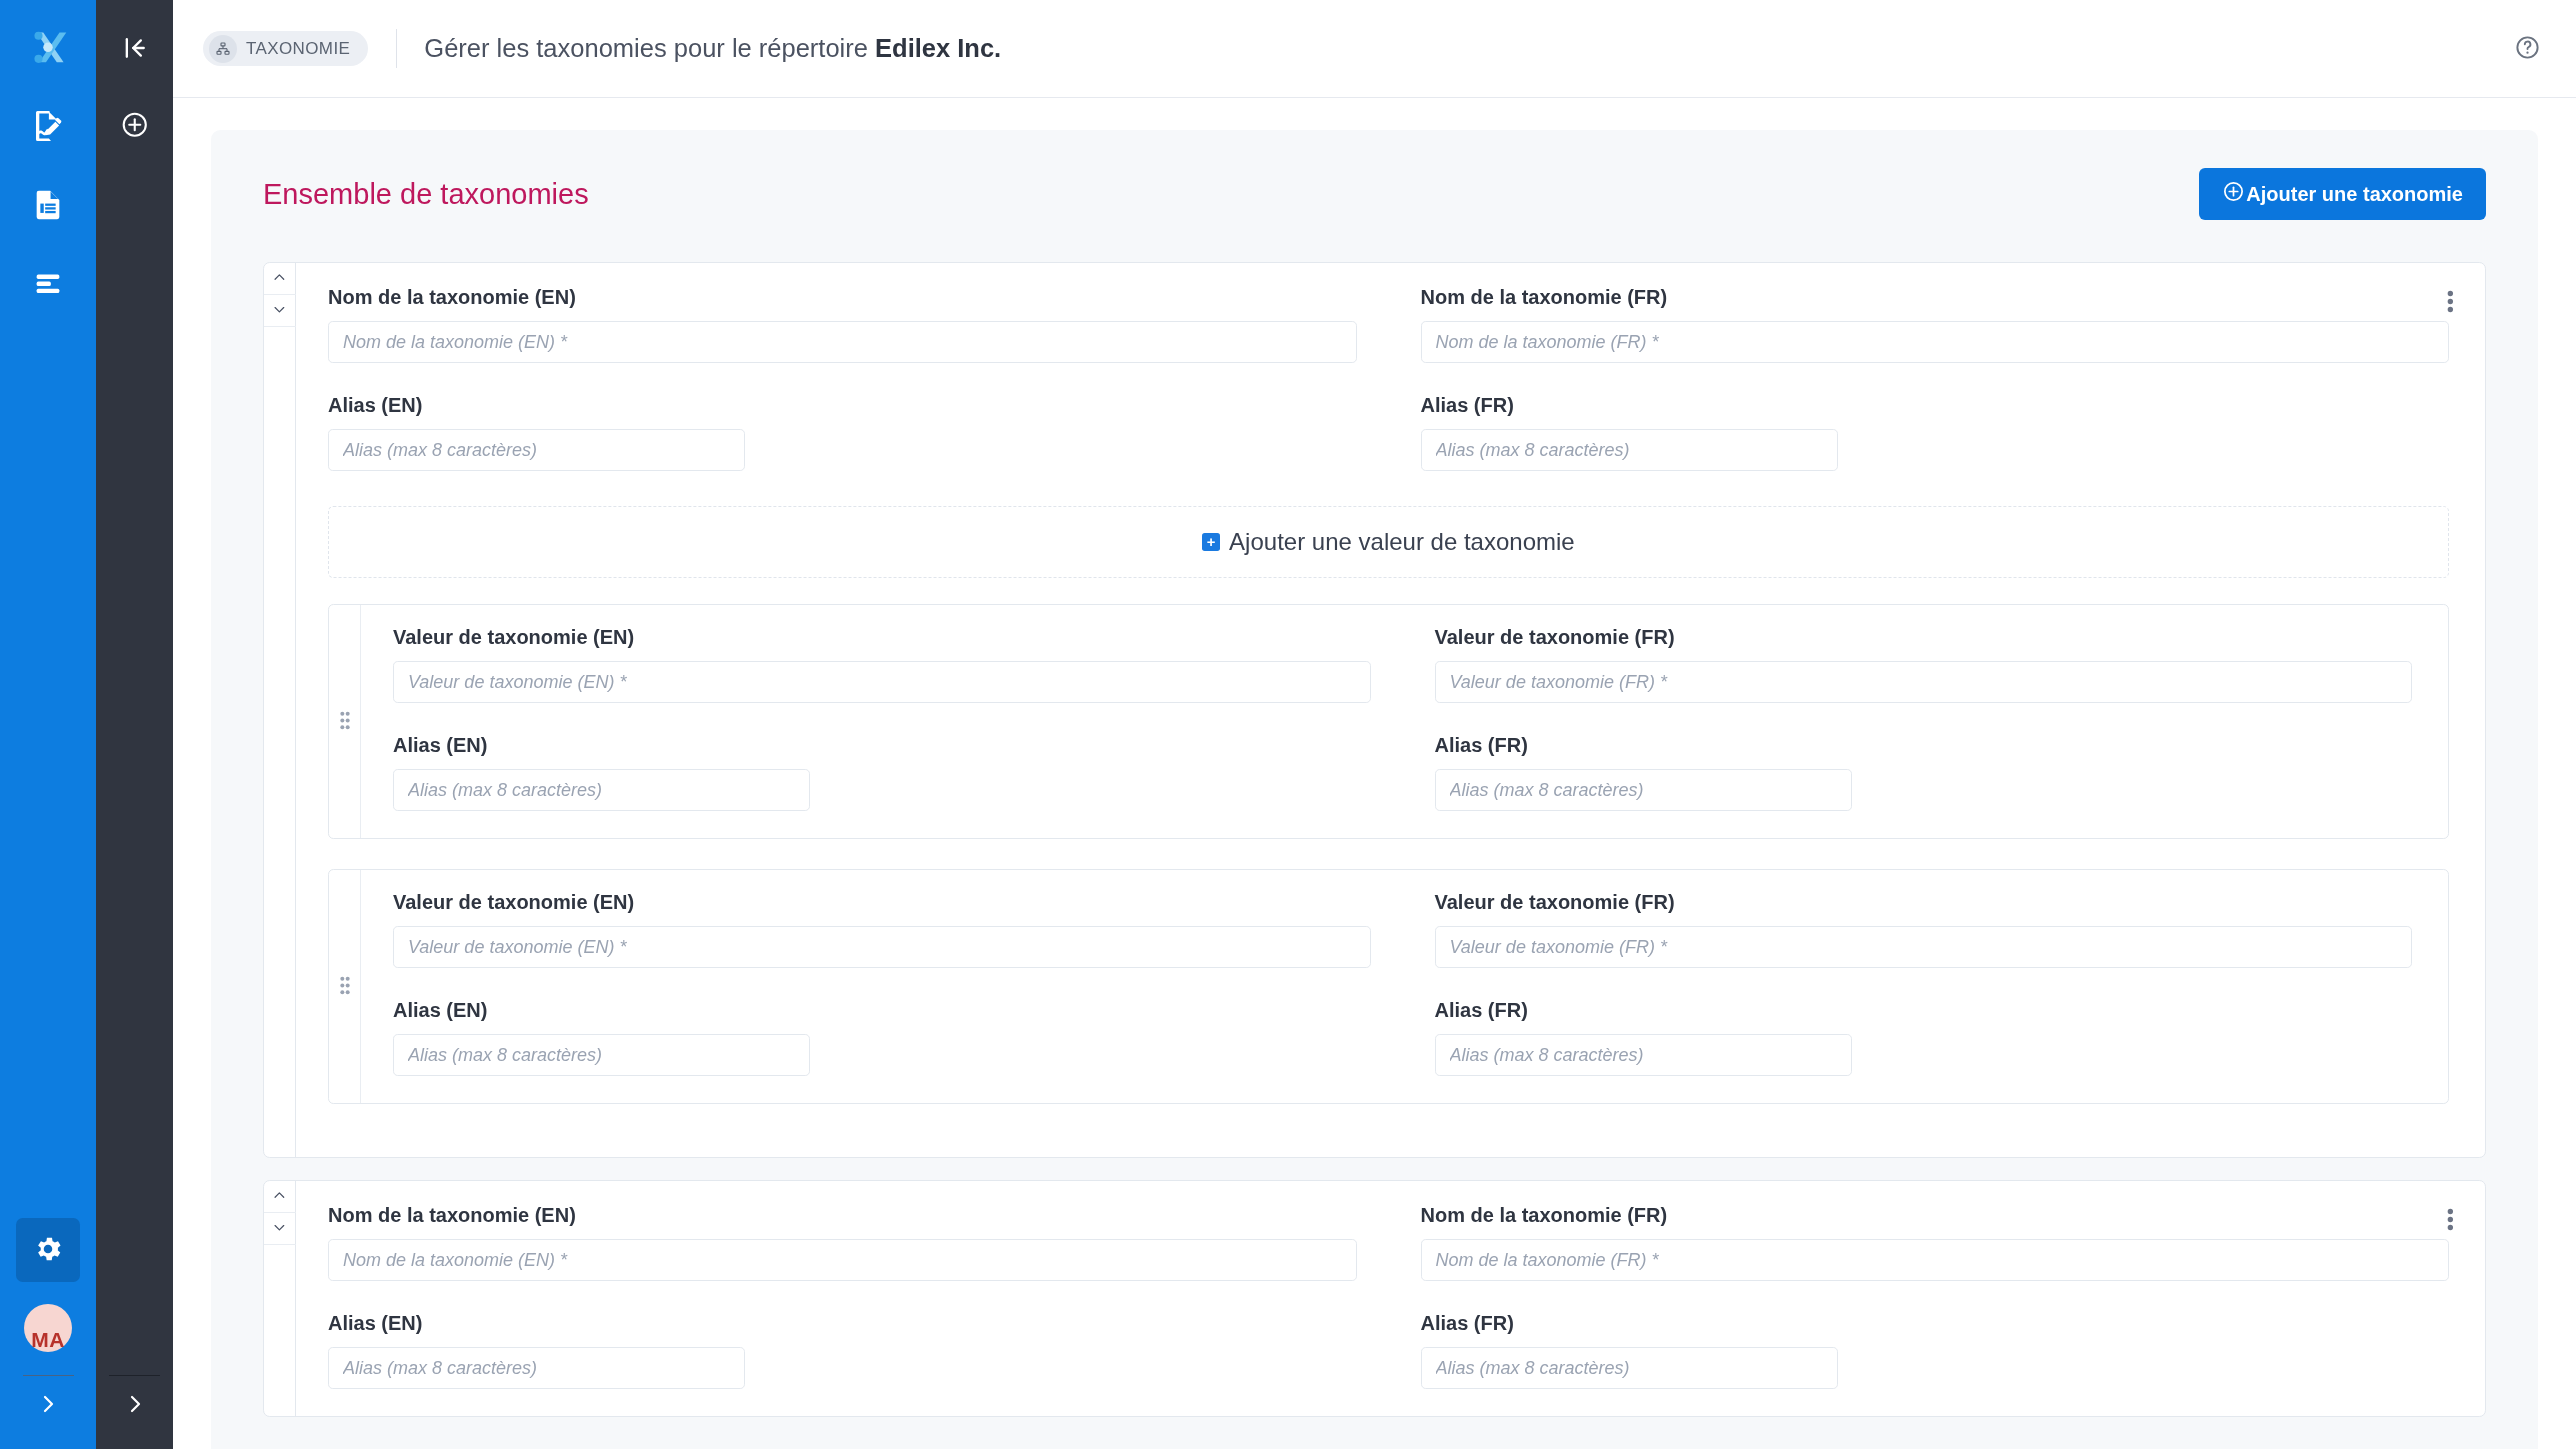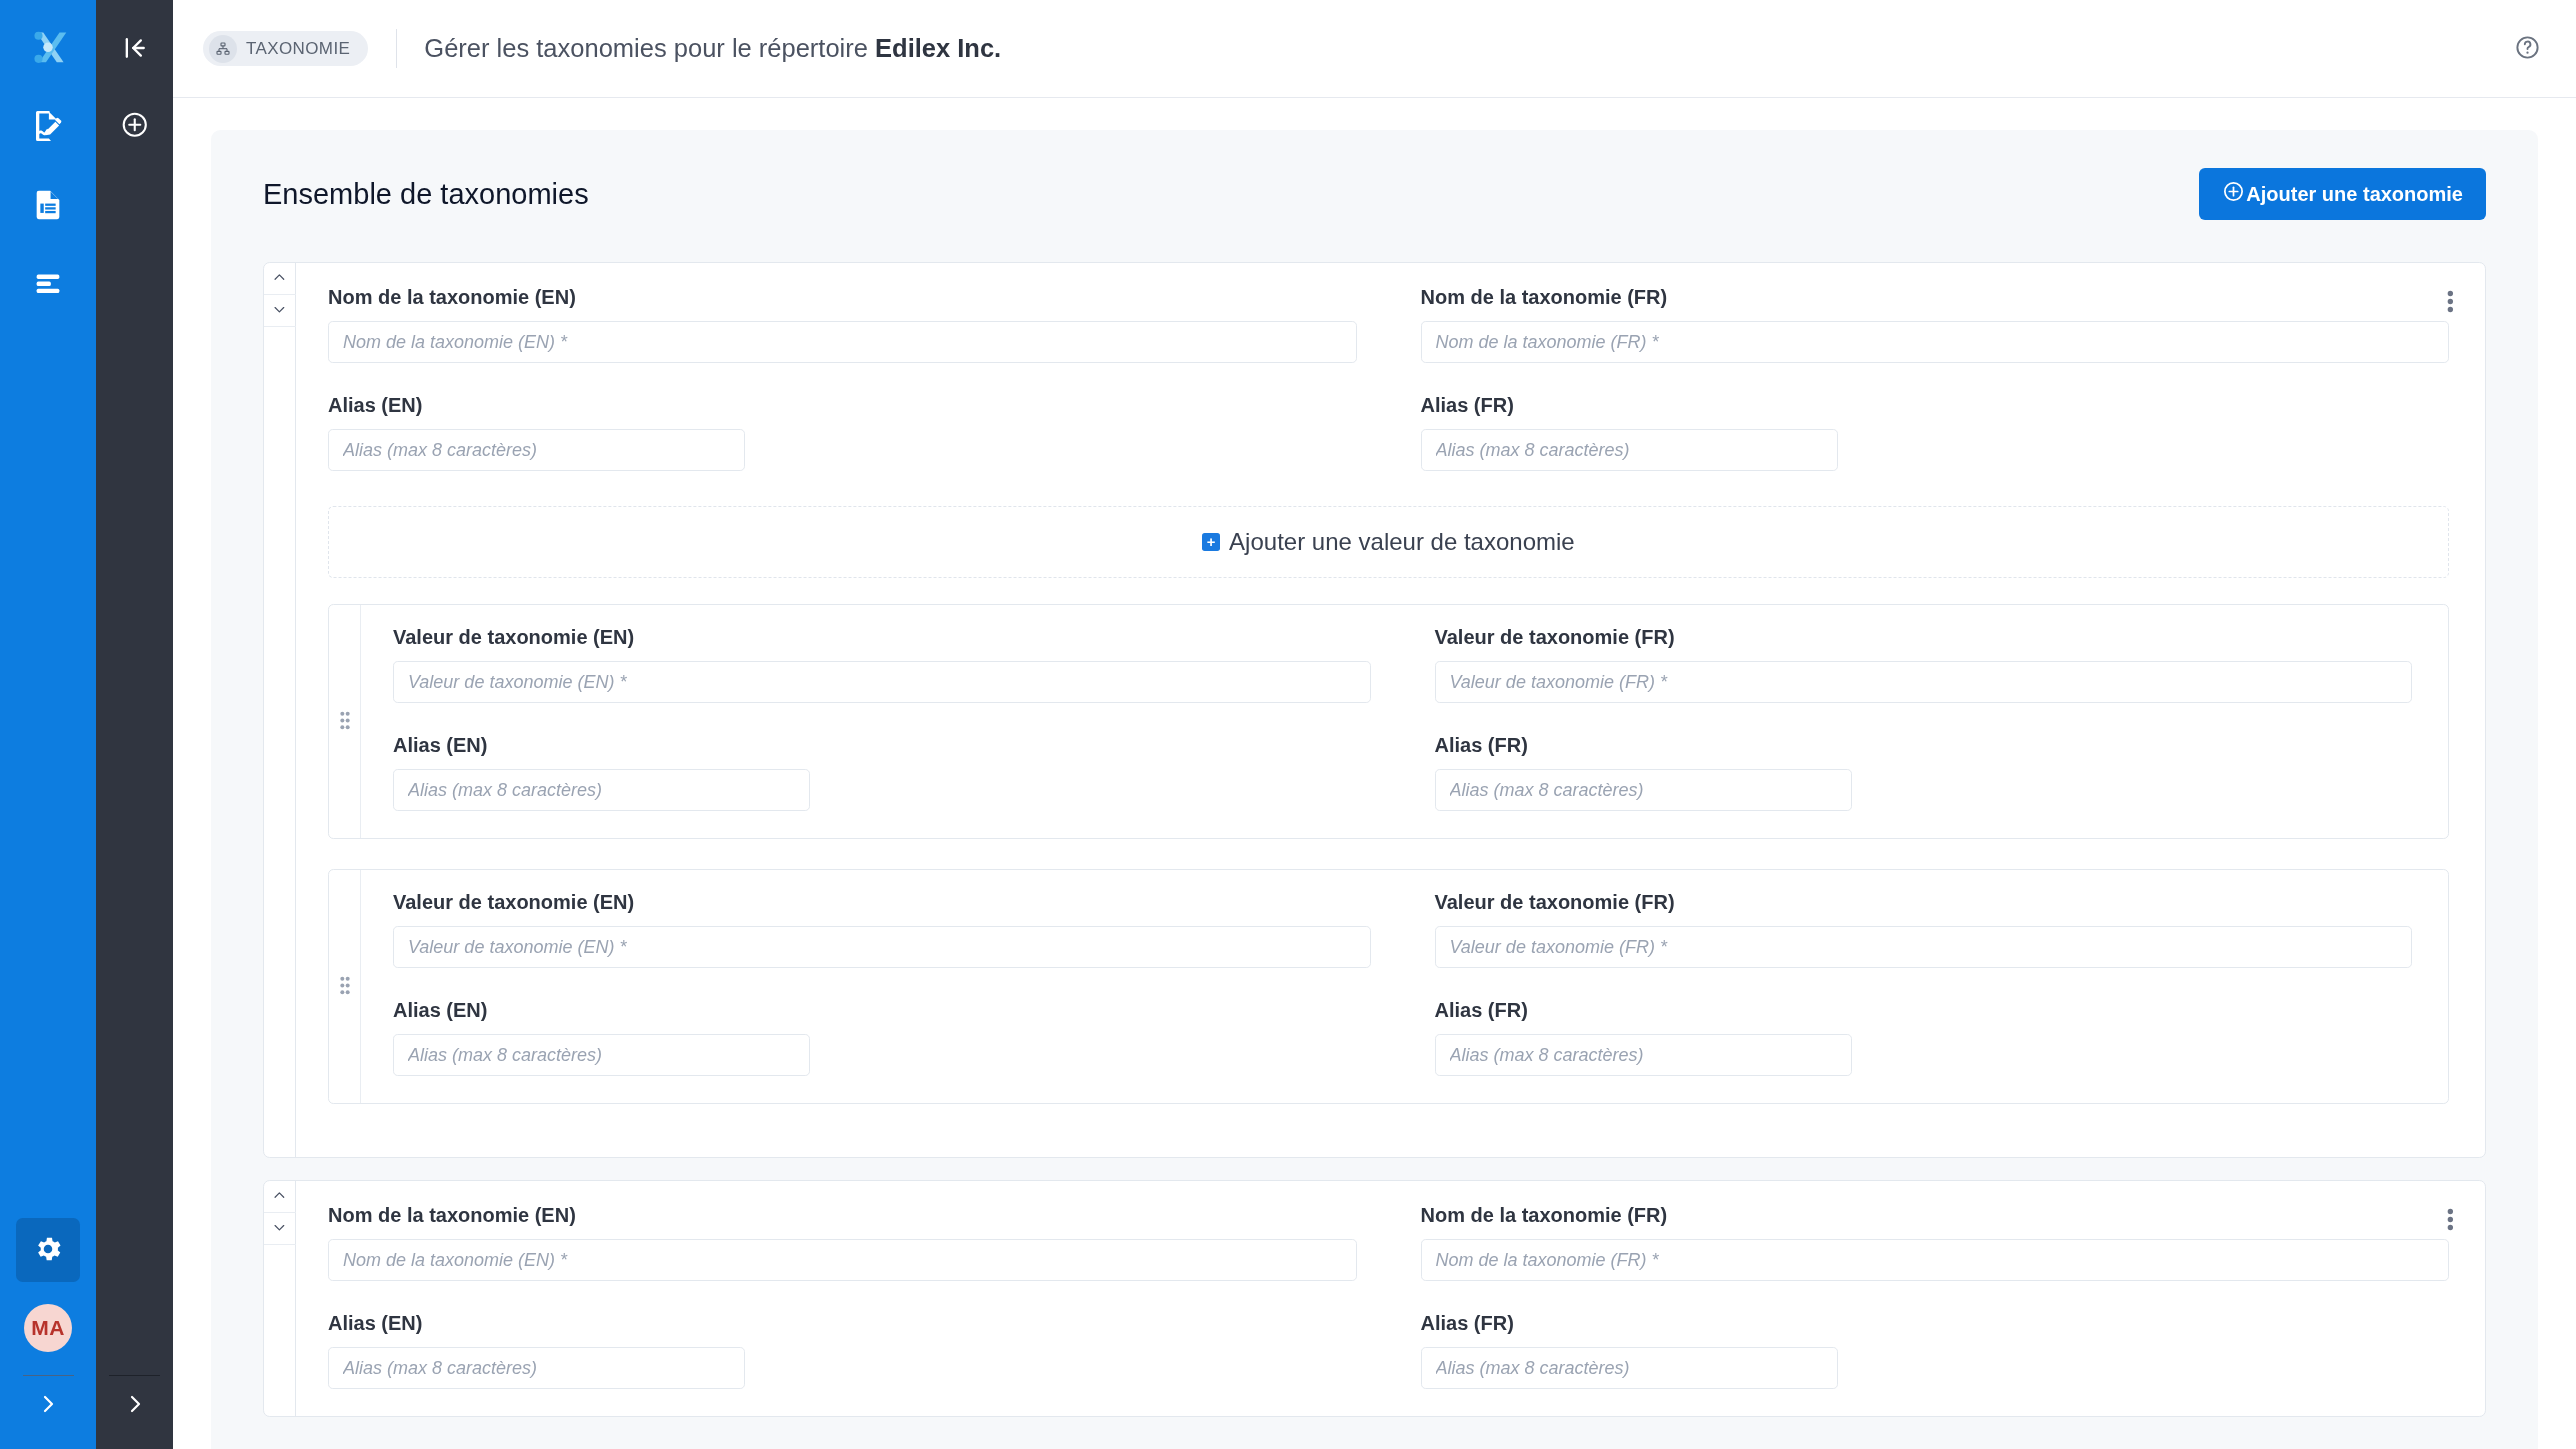--- a/index.html
+++ b/index.html
@@ -26,21 +26,21 @@
     width: 64px; height: 64px; margin-top: 14.8px;
     display: flex; align-items: center; justify-content: center;
     border-radius: 6.7px;
   }
   .rail-icon.active { background: #0a68bd; }
   .rail-spacer { flex: 1 1 auto; }
   .rail-avatar {
     width: 48px; height: 48px; border-radius: 50%;
     background: #f7d6d1; color: #b7322b;
     font-size: 21px; font-weight: 700; letter-spacing: 0.3px;
-    display: flex; align-items: center; justify-content: center;
+    display: flex; align-items: flex-end; justify-content: center;
     margin-top: 21.5px;
   }
   .rail-divider { width: 51px; height: 1.3px; background: #7a4f3a; opacity:.55; margin: 23px 0 0 0; }
   .rail-bottom-arrow { width: 64px; height: 58px; display:flex; align-items:center; justify-content:center; margin-bottom: 14.8px;}
 
   
   .dark-rail {
     width: 77px; height: 1449px; flex: 0 0 77px;
     background: #303540;
     display: flex; flex-direction: column; align-items: center;
@@ -80,21 +80,21 @@
   .help-btn { width: 42px; height: 42px; display:flex; align-items:center; justify-content:center; }
 
   
   .page { flex: 1 1 auto; padding: 32px 38px 0 38px; overflow: hidden; background:#ffffff; }
   .panel {
     background: #f6f8fa; border-radius: 9.4px;
     min-height: 1275px;
     padding: 38px 52px 40px 52px;
   }
   .panel-head { display: flex; align-items: center; justify-content: space-between; margin-bottom: 42px; }
-  .panel-title { font-size: 29px; color: #0f172a; font-weight: 400; }
+  .panel-title { font-size: 29px; color: #be185d; font-weight: 400; }
   .btn-primary {
     display: inline-flex; align-items: center; gap: 1px;
     background: #0b76dd; color: #fff; border: none; border-radius: 6px;
     height: 52px; padding: 0 23px; font-size: 20px; font-weight: 600;
     font-family: "Liberation Sans", sans-serif; cursor: pointer;
   }
 
   
   .tax-card {
     background: #ffffff; border: 0.7px solid #e3e8ee; border-radius: 6.7px;

